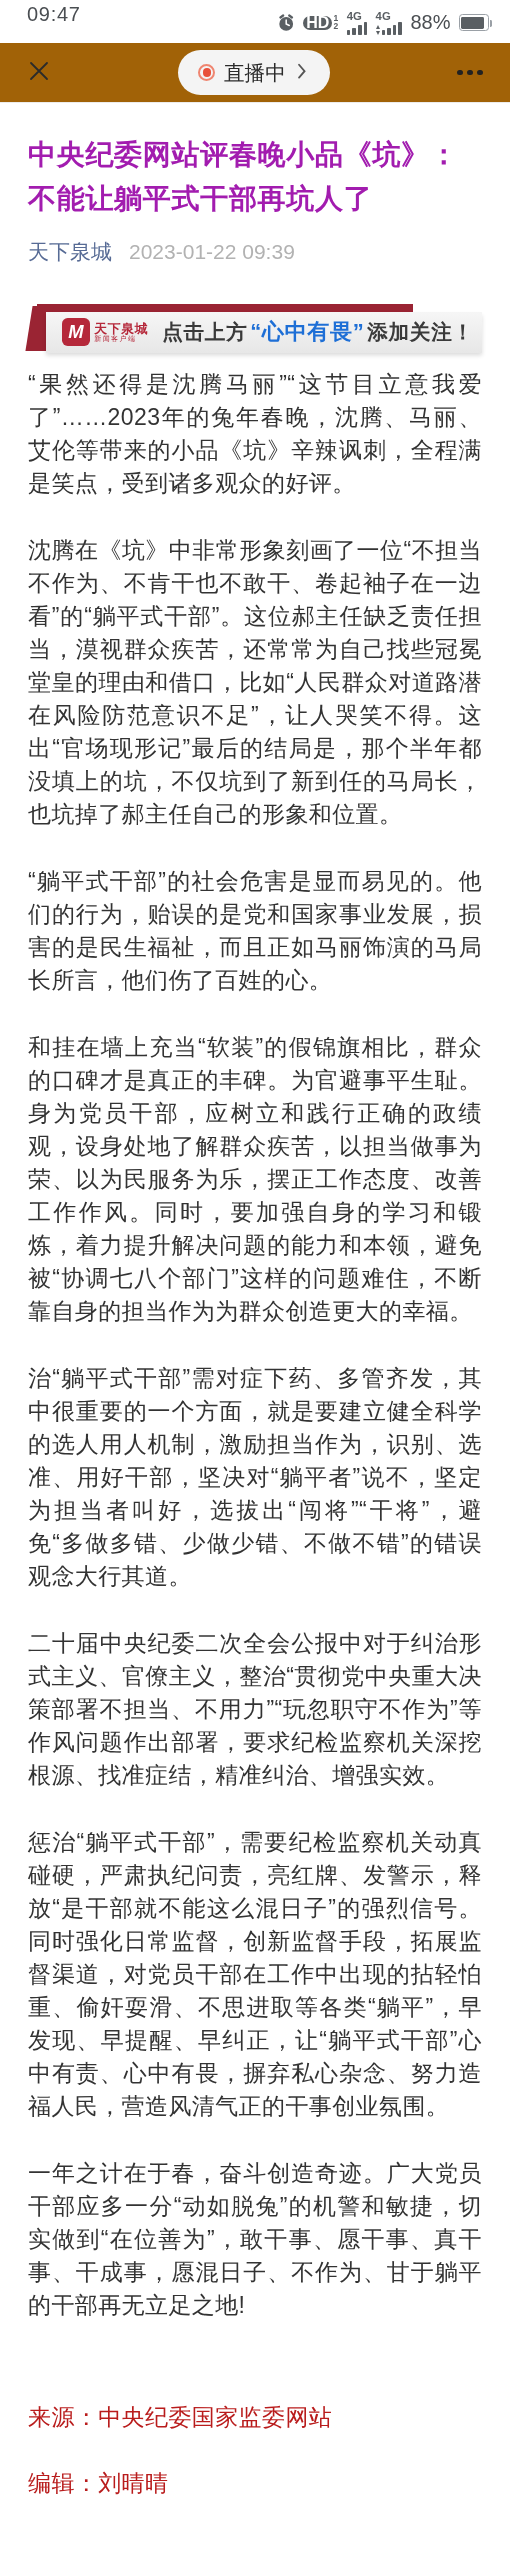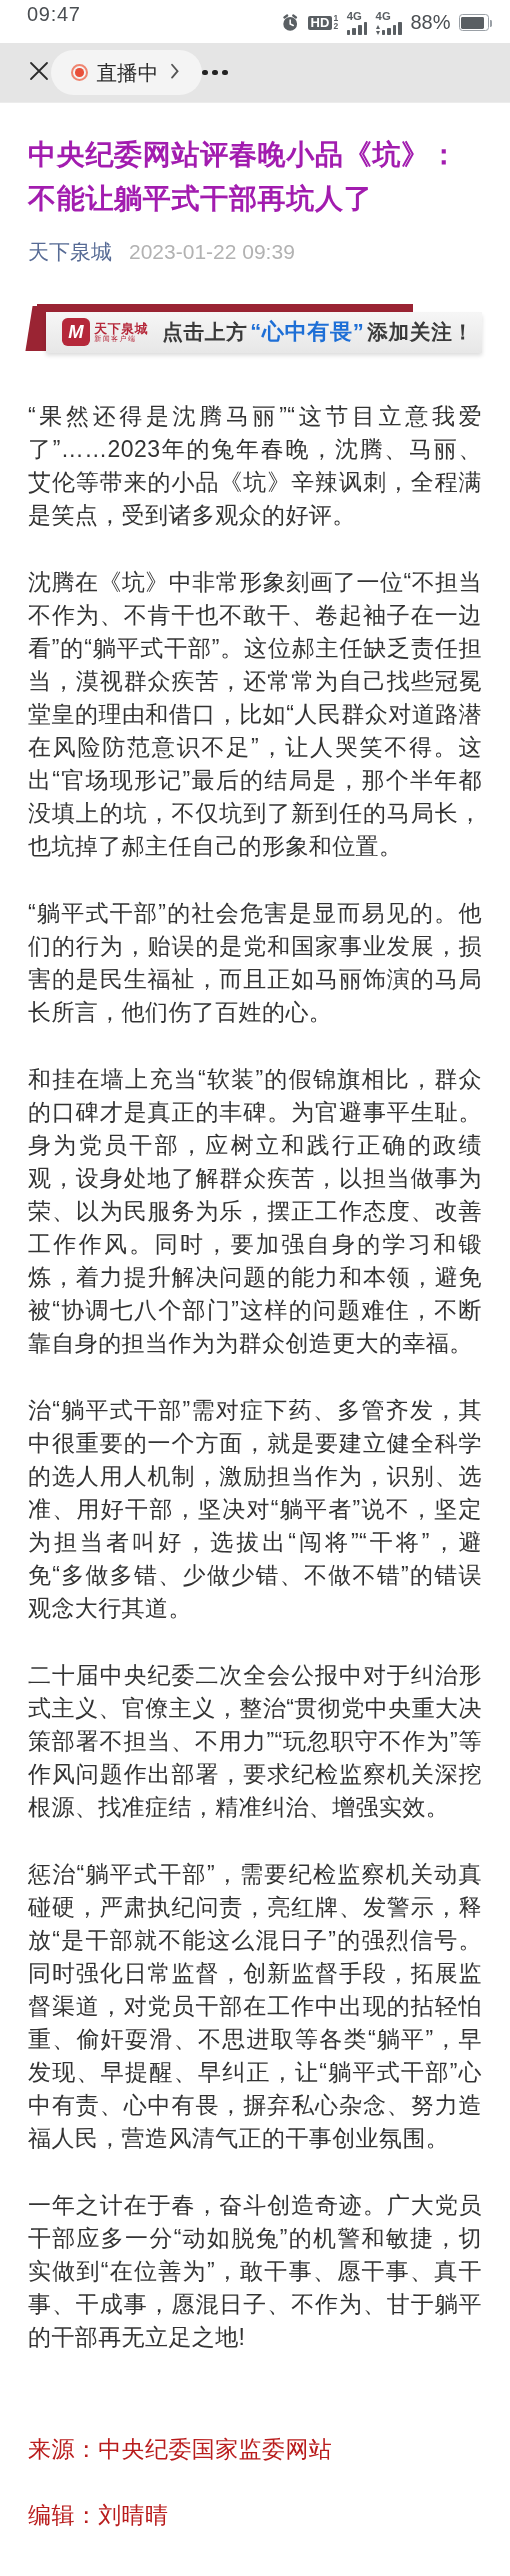--- a/index.html
+++ b/index.html
@@ -6,38 +6,38 @@
   html,body { background:#ffffff; }
   body { font-family:"Liberation Sans","DejaVu Sans",sans-serif; color:#333; }
   .page { width:510px; min-height:2576px; margin:0 auto; background:#ffffff; position:relative; }
 
   
   .status-bar { height:43px; display:flex; justify-content:space-between; padding:2.8px 21px 0 27px; }
   .time { font-size:20px; color:#4a4e52; letter-spacing:0.7px; }
   .status-icons { display:flex; align-items:center; gap:8.5px; }
   .icon-alarm { display:inline-flex; }
   .hd-wrap { display:flex; align-items:center; gap:1.4px; }
-  .hd-badge { background:#5a5f63; color:#fff; font-size:13px; font-weight:bold; border-radius:2px; padding:2.1px 2.8px; line-height:10.6px; }
+  .hd-badge { background:#5a5f63; color:#fff; font-size:16px; font-weight:bold; border-radius:7px; padding:2.1px 2.8px; line-height:10.6px; }
   .sim-col { display:flex; flex-direction:column; font-size:8.5px; line-height:7.8px; color:#5a5f63; font-weight:bold; }
   .sig { display:flex; flex-direction:column; align-items:flex-start; }
   .sig .g-label { font-size:11.3px; font-weight:bold; color:#5a5f63; line-height:10px; margin-bottom:0.7px; }
   .sig .sig-row { display:flex; align-items:flex-end; }
   .bars { display:flex; align-items:flex-end; gap:2.1px; }
   .bars i { width:3.5px; background:#5a5f63; border-radius:0.7px; display:block; }
   .b1{height:4.3px}.b2{height:7px}.b3{height:10px}.b4{height:12.8px}
   .arrows { display:flex; flex-direction:column; gap:2.1px; margin-right:2.1px; }
   .arr-up { width:0; height:0; border-left:2.8px solid transparent; border-right:2.8px solid transparent; border-bottom:4.3px solid #5a5f63; }
   .arr-dn { width:0; height:0; border-left:2.8px solid transparent; border-right:2.8px solid transparent; border-top:4.3px solid #5a5f63; }
   .battery-pct { font-size:20px; color:#4a4e52; }
   .bat { width:30px; height:17px; border:1.4px solid #9aa0a6; border-radius:3.5px; position:relative; }
   .bat i { position:absolute; left:1.4px; top:1.4px; bottom:1.4px; width:82%; background:#5a5f63; border-radius:1.4px; display:block; }
   .bat::after { content:""; position:absolute; right:-4.3px; top:4.3px; width:2.8px; height:7px; background:#9aa0a6; border-radius:0 1.4px 1.4px 0; }
 
   
-  .nav-bar { height:60px; display:flex; align-items:center; padding:0 27px; border-bottom:0.7px solid #ececec; background:#e5e5e5; }
+  .nav-bar { height:60px; display:flex; align-items:center; justify-content:space-between; padding:0 27px; border-bottom:0.7px solid #ececec; background:#a16207; }
   .close-btn { background:none; border:none; cursor:pointer; display:flex; align-items:center; }
   .live-pill { display:flex; align-items:center; gap:8.5px; background:#f4f4f4; border-radius:28px; padding:8.5px 20px; cursor:pointer; }
   .live-dot { width:17px; height:17px; border:2.1px solid #ef8570; border-radius:50%; display:flex; align-items:center; justify-content:center; }
   .live-dot i { width:8.5px; height:8.5px; background:#e8503a; border-radius:50%; display:block; }
   .live-label { font-size:20.6px; color:#2b2b2b; }
   .more-btn { background:none; border:none; display:flex; gap:4.3px; cursor:pointer; padding:7px 0; }
   .more-btn i { width:5.7px; height:5.7px; border-radius:50%; background:#222; display:block; }
 
   
   .article { padding:0 28px; }
@@ -53,21 +53,21 @@
   .banner-main { position:absolute; left:18.4px; right:0; top:7.8px; height:41px; background:linear-gradient(180deg,#f6f6f6,#e7e7e7); box-shadow:0 2.8px 4.3px rgba(0,0,0,.14); display:flex; align-items:center; padding-left:15.6px; }
   .logo { display:flex; align-items:center; gap:4.3px; }
   .logo-mark { width:28px; height:28px; background:#b5283a; border-radius:5.7px; color:#fff; font-weight:bold; font-style:italic; font-size:18.4px; display:flex; align-items:center; justify-content:center; }
   .logo-text { display:flex; flex-direction:column; line-height:1.05; }
   .logo-text b { color:#b5283a; font-size:12.8px; letter-spacing:0.7px; }
   .logo-text i { color:#b5283a; font-size:7px; font-style:normal; letter-spacing:1.4px; }
   .banner-text { margin-left:14px; font-size:20.6px; font-weight:700; color:#3a3a3a; letter-spacing:0.7px; white-space:nowrap; }
   .banner-text .hl { color:#1e6fd6; font-size:22px; margin:0 2.8px; }
 
   
-  .content { margin-top:44px; }
+  .content { margin-top:12px; }
   .content p { font-size:23px; line-height:33px; color:#333; text-align:justify; margin-bottom:34px; letter-spacing:0.4px; }
 
   .footer { margin-top:79px; padding-bottom:24px; }
   .footer p { font-size:23px; line-height:33px; color:#b91c1c; letter-spacing:0.4px; }
   .footer .editor-line { margin-top:33px; }
 </style>
 </head>
 <body>
 
 <div class="page">

